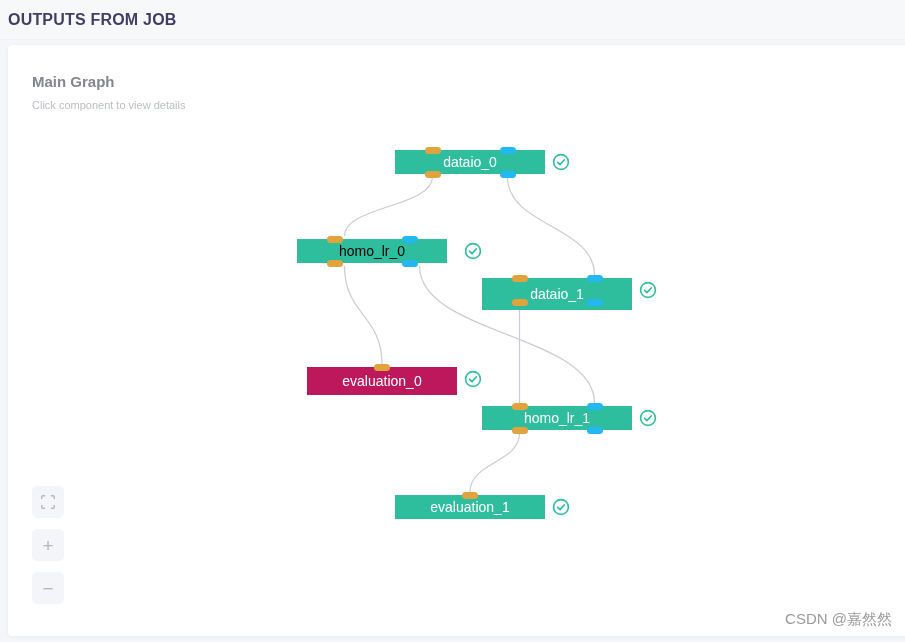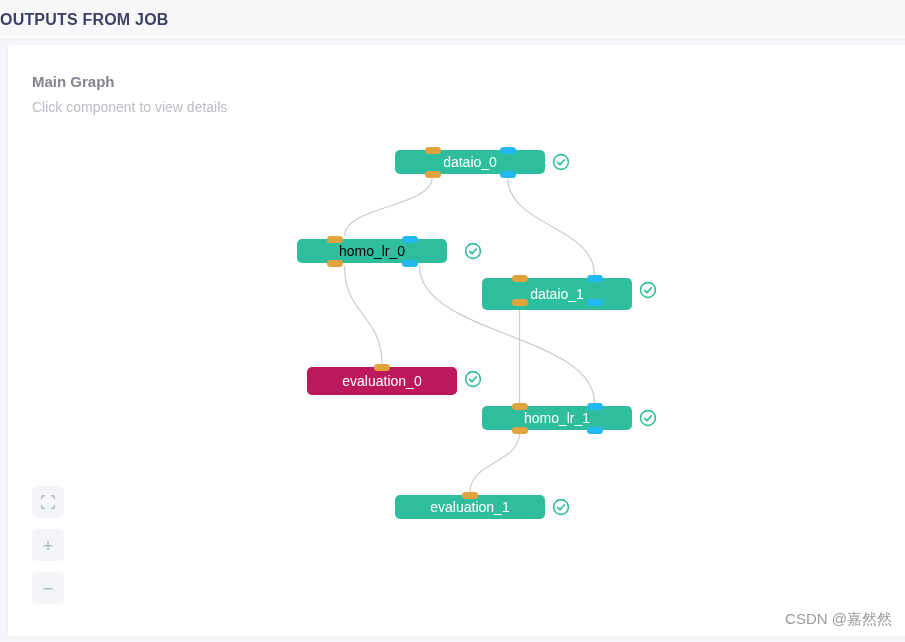--- a/index.html
+++ b/index.html
@@ -10,41 +10,41 @@
     position: relative;
   }
   .topbar {
     position: absolute; left: 0; top: 0; width: 905px; height: 40px;
     background: #f7f8fa;
     display: flex; align-items: center;
     border-bottom: 1px solid #f0f1f4;
   }
   .topbar h1 {
     font-size: 16px; font-weight: bold; color: #413e66;
-    letter-spacing: 0.2px;
+    padding-left: 8px; letter-spacing: 0.2px;
   }
   .card {
     position: absolute; left: 8px; top: 45px; width: 910px; height: 591px;
     background: #ffffff; border-radius: 4px;
     box-shadow: 0 1px 4px rgba(40,40,70,0.05);
   }
   .card-title {
     position: absolute; left: 24px; top: 28px;
     font-size: 15px; font-weight: bold; color: #84858f;
   }
   .card-subtitle {
     position: absolute; left: 24px; top: 54px;
-    font-size: 14px; color: #babdc4;
+    font-size: 11px; color: #babdc4;
   }
   .graph-area { position: absolute; inset: 0; overflow: hidden; }
   #edges-svg { position: absolute; left: 0; top: 0; pointer-events: none; }
   .gnode {
     position: absolute;
     display: flex; align-items: center; justify-content: center;
-    border-radius: 5px; color: #ffffff; font-size: 14px;
+    border-radius: 0; color: #ffffff; font-size: 14px;
     cursor: pointer;
   }
   .gport {
     position: absolute; width: 16px; height: 7px; border-radius: 3.5px;
   }
   .status-icon { position: absolute; width: 18px; height: 18px; }
   .controls {
     position: absolute; left: 24px; top: 441px;
     display: flex; flex-direction: column; gap: 11px;
   }

